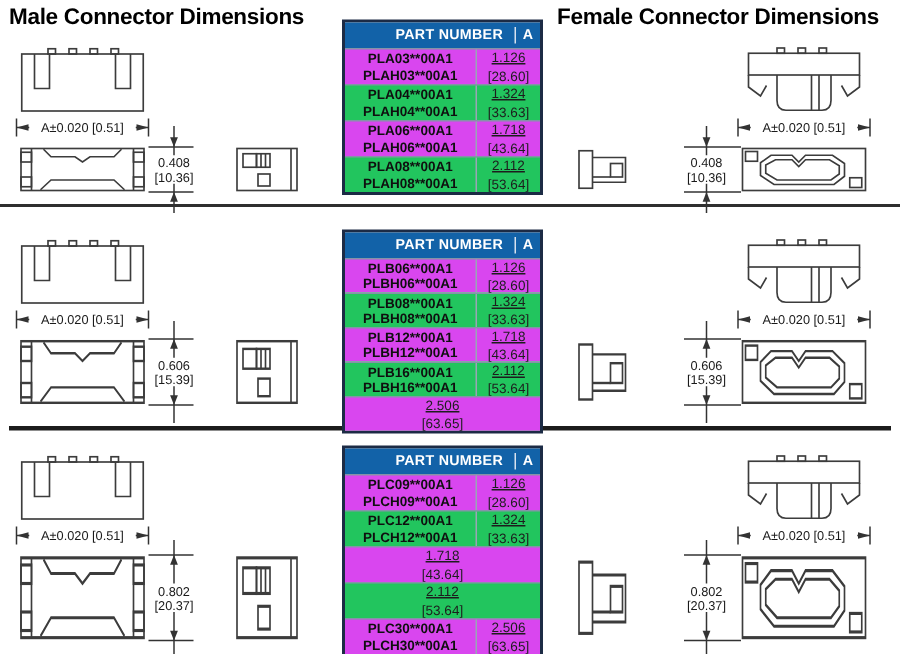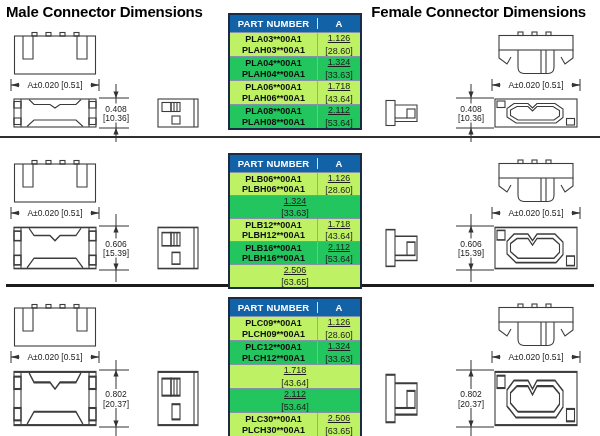--- a/index.html
+++ b/index.html
@@ -11,24 +11,24 @@
   .title.male { left:6px; }
   .title.female { right:14px; }
   .sep { position:absolute; background:#2f2f2f; }
   .sep1 { left:0; top:136px; width:600px; height:2px; }
   .sep2 { left:6px; top:284px; width:588px; height:3px; background:#1c1c1c; }
 
   
   .dtable { position:absolute; left:228px; width:134px; box-sizing:border-box;
             border:2px solid #1c2b45; background:#fff; }
   .hdr { display:flex; background:#1262a8; color:#fff; font-weight:bold;
-         font-size:9.5px; height:17px; align-items:center; letter-spacing:0.2px; }
+         font-size:9.5px; height:17px; align-items:center; letter-spacing:0.2px;padding-left:26px; }
   .hc1 { width:88px; text-align:center; box-sizing:border-box; border-right:1px solid #d7e2ef; }
   .hc2 { flex:1; text-align:center; }
-  .drow { display:flex; height:23px; border-top:1px solid #8593a8; background:#bef264; }
+  .drow { display:flex; height:23px; border-top:1px solid #8593a8; background:#d946ef; }
   .t2 .drow { height:22px; }
   .drow.alt { background:#22c55e; }
   .c-part { width:88px; box-sizing:border-box; border-right:1px solid #9aa5b5;
             display:flex; flex-direction:column; justify-content:center; align-items:center;
             font-weight:bold; font-size:9px; color:#0f0f0f; line-height:10.5px; white-space:nowrap; }
   .c-a { flex:1; display:flex; flex-direction:column; justify-content:space-between; align-items:center;
          font-size:9px; color:#1d1d1d; line-height:10.5px; }
   .c-a .in { text-decoration:underline; }
 
   
@@ -276,20 +276,24 @@
       <div class="c-part">
           <span>PLB06**00A1</span>
           <span>PLBH06**00A1</span>
         </div>
       <div class="c-a">
           <span class="in">1.126</span>
           <span>[28.60]</span>
         </div>
     </div>
     <div class="drow alt">
+      <div class="c-part">
+          <span>PLB08**00A1</span>
+          <span>PLBH08**00A1</span>
+        </div>
       <div class="c-a">
           <span class="in">1.324</span>
           <span>[33.63]</span>
         </div>
     </div>
     <div class="drow">
       <div class="c-part">
           <span>PLB12**00A1</span>
           <span>PLBH12**00A1</span>
         </div>

